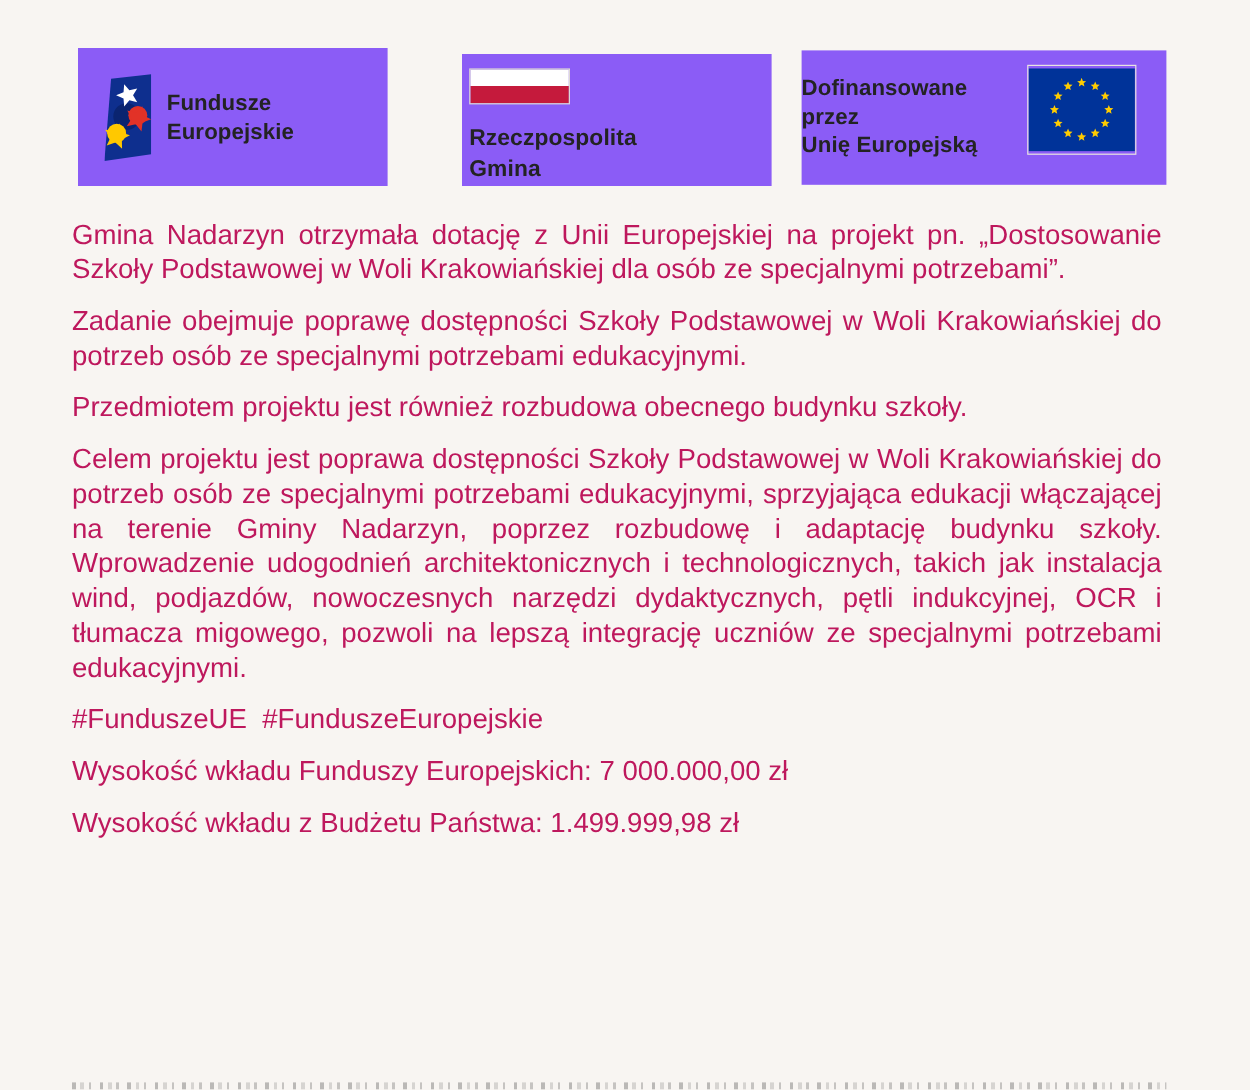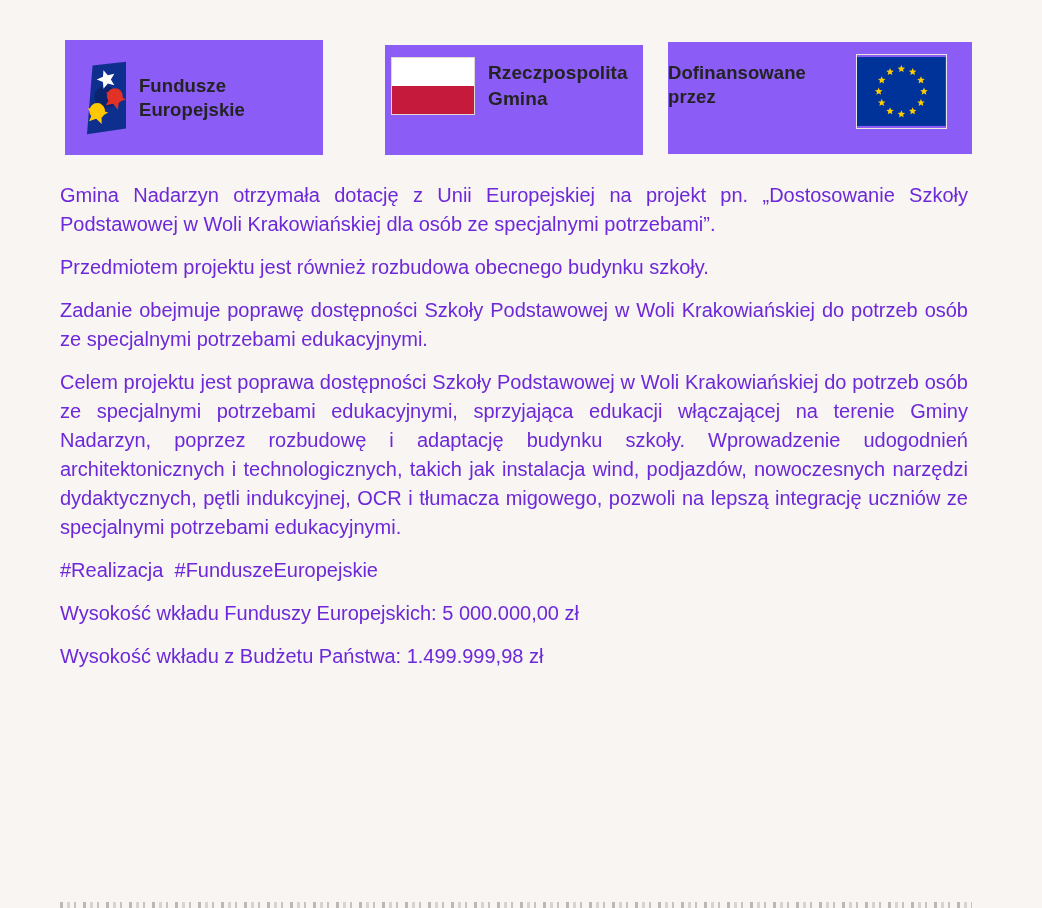--- a/index.html
+++ b/index.html
@@ -7,36 +7,36 @@
     width:1042px;height:908px;
     background:#f8f5f2;
     font-family:"Liberation Sans","DejaVu Sans",sans-serif;
     overflow:hidden;position:relative;
   }
   .page{position:absolute;inset:0;}
 
   
   .logo-card{position:absolute;background:#8b5cf6;display:flex;box-sizing:border-box;}
   #logo-fe{left:65px;top:40px;width:258px;height:115px;align-items:center;gap:13px;padding-left:22px;}
-  #logo-pl{left:385px;top:45px;width:258px;height:110px;align-items:flex-start;gap:13px;padding:12px 0 0 6px;}
+  #logo-pl{left:385px;top:45px;width:258px;height:110px;align-items:flex-start;gap:13px;padding:12px 0 0 6px;flex-direction:column;}
   #logo-eu{left:668px;top:42px;width:304px;height:112px;align-items:flex-start;justify-content:flex-end;gap:9px;padding:13px 26px 0 0;}
 
   .logo-text{font-weight:700;color:#232323;font-size:18.5px;line-height:24px;letter-spacing:.1px;}
   #logo-pl .logo-text{margin-top:3px;font-size:19px;line-height:26px;}
   #logo-eu .logo-text{margin-top:6px;}
 
   .fe-flag-svg{width:42px;height:78px;display:block;}
   .pl-flag{width:84px;height:58px;border:1px solid #ddd8d4;box-sizing:border-box;
     background:linear-gradient(#ffffff 0 50%, #c51a3c 50% 100%);}
   .eu-flag-svg{width:94px;height:73px;display:block;outline:1px solid #e8e4e0;}
 
   
   .content{
     position:absolute;left:60px;top:181px;width:908px;
-    font-size:20px;line-height:29px;color:#6d28d9;text-align:justify;
+    font-size:23px;line-height:29px;color:#be185d;text-align:justify;
   }
   .content p{margin:0 0 14px;}
   .content p.hashtags{white-space:pre-wrap;}
 
   
   .clipped-text-line{
     position:absolute;left:60px;top:902px;width:912px;height:6px;
     background:repeating-linear-gradient(90deg,
       rgba(45,45,45,.55) 0 3px, transparent 3px 7px,
       rgba(45,45,45,.30) 7px 10px, transparent 10px 14px,
@@ -71,20 +71,21 @@
     <div class="pl-flag"></div>
     <div class="logo-text">
       <div>Rzeczpospolita</div>
       <div>Gmina</div>
     </div>
   </div>
 
   <div class="logo-card" id="logo-eu">
     <div class="logo-text">
       <div>Dofinansowane przez</div>
+      <div>Unię Europejską</div>
     </div>
     <svg class="eu-flag-svg" viewBox="0 0 94 73" xmlns="http://www.w3.org/2000/svg">
       <defs>
         <path id="st2" d="M0,-10 L2.64,-3.64 L9.51,-3.09 L4.28,1.39 L5.88,8.09 L0,4.5 L-5.88,8.09 L-4.28,1.39 L-9.51,-3.09 L-2.64,-3.64 Z"></path>
       </defs>
       <rect width="94" height="73" fill="#003399"></rect>
       <use href="#st2" transform="translate(47 12.5) scale(0.42)" fill="#FFCC00"></use>
       <use href="#st2" transform="translate(59 15.72) scale(0.42)" fill="#FFCC00"></use>
       <use href="#st2" transform="translate(67.78 24.5) scale(0.42)" fill="#FFCC00"></use>
       <use href="#st2" transform="translate(71 36.5) scale(0.42)" fill="#FFCC00"></use>
@@ -94,23 +95,23 @@
       <use href="#st2" transform="translate(35 57.28) scale(0.42)" fill="#FFCC00"></use>
       <use href="#st2" transform="translate(26.22 48.5) scale(0.42)" fill="#FFCC00"></use>
       <use href="#st2" transform="translate(23 36.5) scale(0.42)" fill="#FFCC00"></use>
       <use href="#st2" transform="translate(26.22 24.5) scale(0.42)" fill="#FFCC00"></use>
       <use href="#st2" transform="translate(35 15.72) scale(0.42)" fill="#FFCC00"></use>
     </svg>
   </div>
 
   <div class="content">
     <p>Gmina Nadarzyn otrzymała dotację z Unii Europejskiej na projekt pn. „Dostosowanie Szkoły Podstawowej w Woli Krakowiańskiej dla osób ze specjalnymi potrzebami”.</p>
+    <p>Zadanie obejmuje poprawę dostępności Szkoły Podstawowej w Woli Krakowiańskiej do potrzeb osób ze specjalnymi potrzebami edukacyjnymi.</p>
     <p>Przedmiotem projektu jest również rozbudowa obecnego budynku szkoły.</p>
-    <p>Zadanie obejmuje poprawę dostępności Szkoły Podstawowej w Woli Krakowiańskiej do potrzeb osób ze specjalnymi potrzebami edukacyjnymi.</p>
     <p>Celem projektu jest poprawa dostępności Szkoły Podstawowej w Woli Krakowiańskiej do potrzeb osób ze specjalnymi potrzebami edukacyjnymi, sprzyjająca edukacji włączającej na terenie Gminy Nadarzyn, poprzez rozbudowę i adaptację budynku szkoły. Wprowadzenie udogodnień architektonicznych i technologicznych, takich jak instalacja wind, podjazdów, nowoczesnych narzędzi dydaktycznych, pętli indukcyjnej, OCR i tłumacza migowego, pozwoli na lepszą integrację uczniów ze specjalnymi potrzebami edukacyjnymi.</p>
-    <p class="hashtags">#Realizacja  #FunduszeEuropejskie</p>
-    <p>Wysokość wkładu Funduszy Europejskich: 5 000.000,00 zł</p>
+    <p class="hashtags">#FunduszeUE  #FunduszeEuropejskie</p>
+    <p>Wysokość wkładu Funduszy Europejskich: 7 000.000,00 zł</p>
     <p>Wysokość wkładu z Budżetu Państwa: 1.499.999,98 zł</p>
   </div>
 
   <div class="clipped-text-line"></div>
 
 </div>
 
 </body></html>

